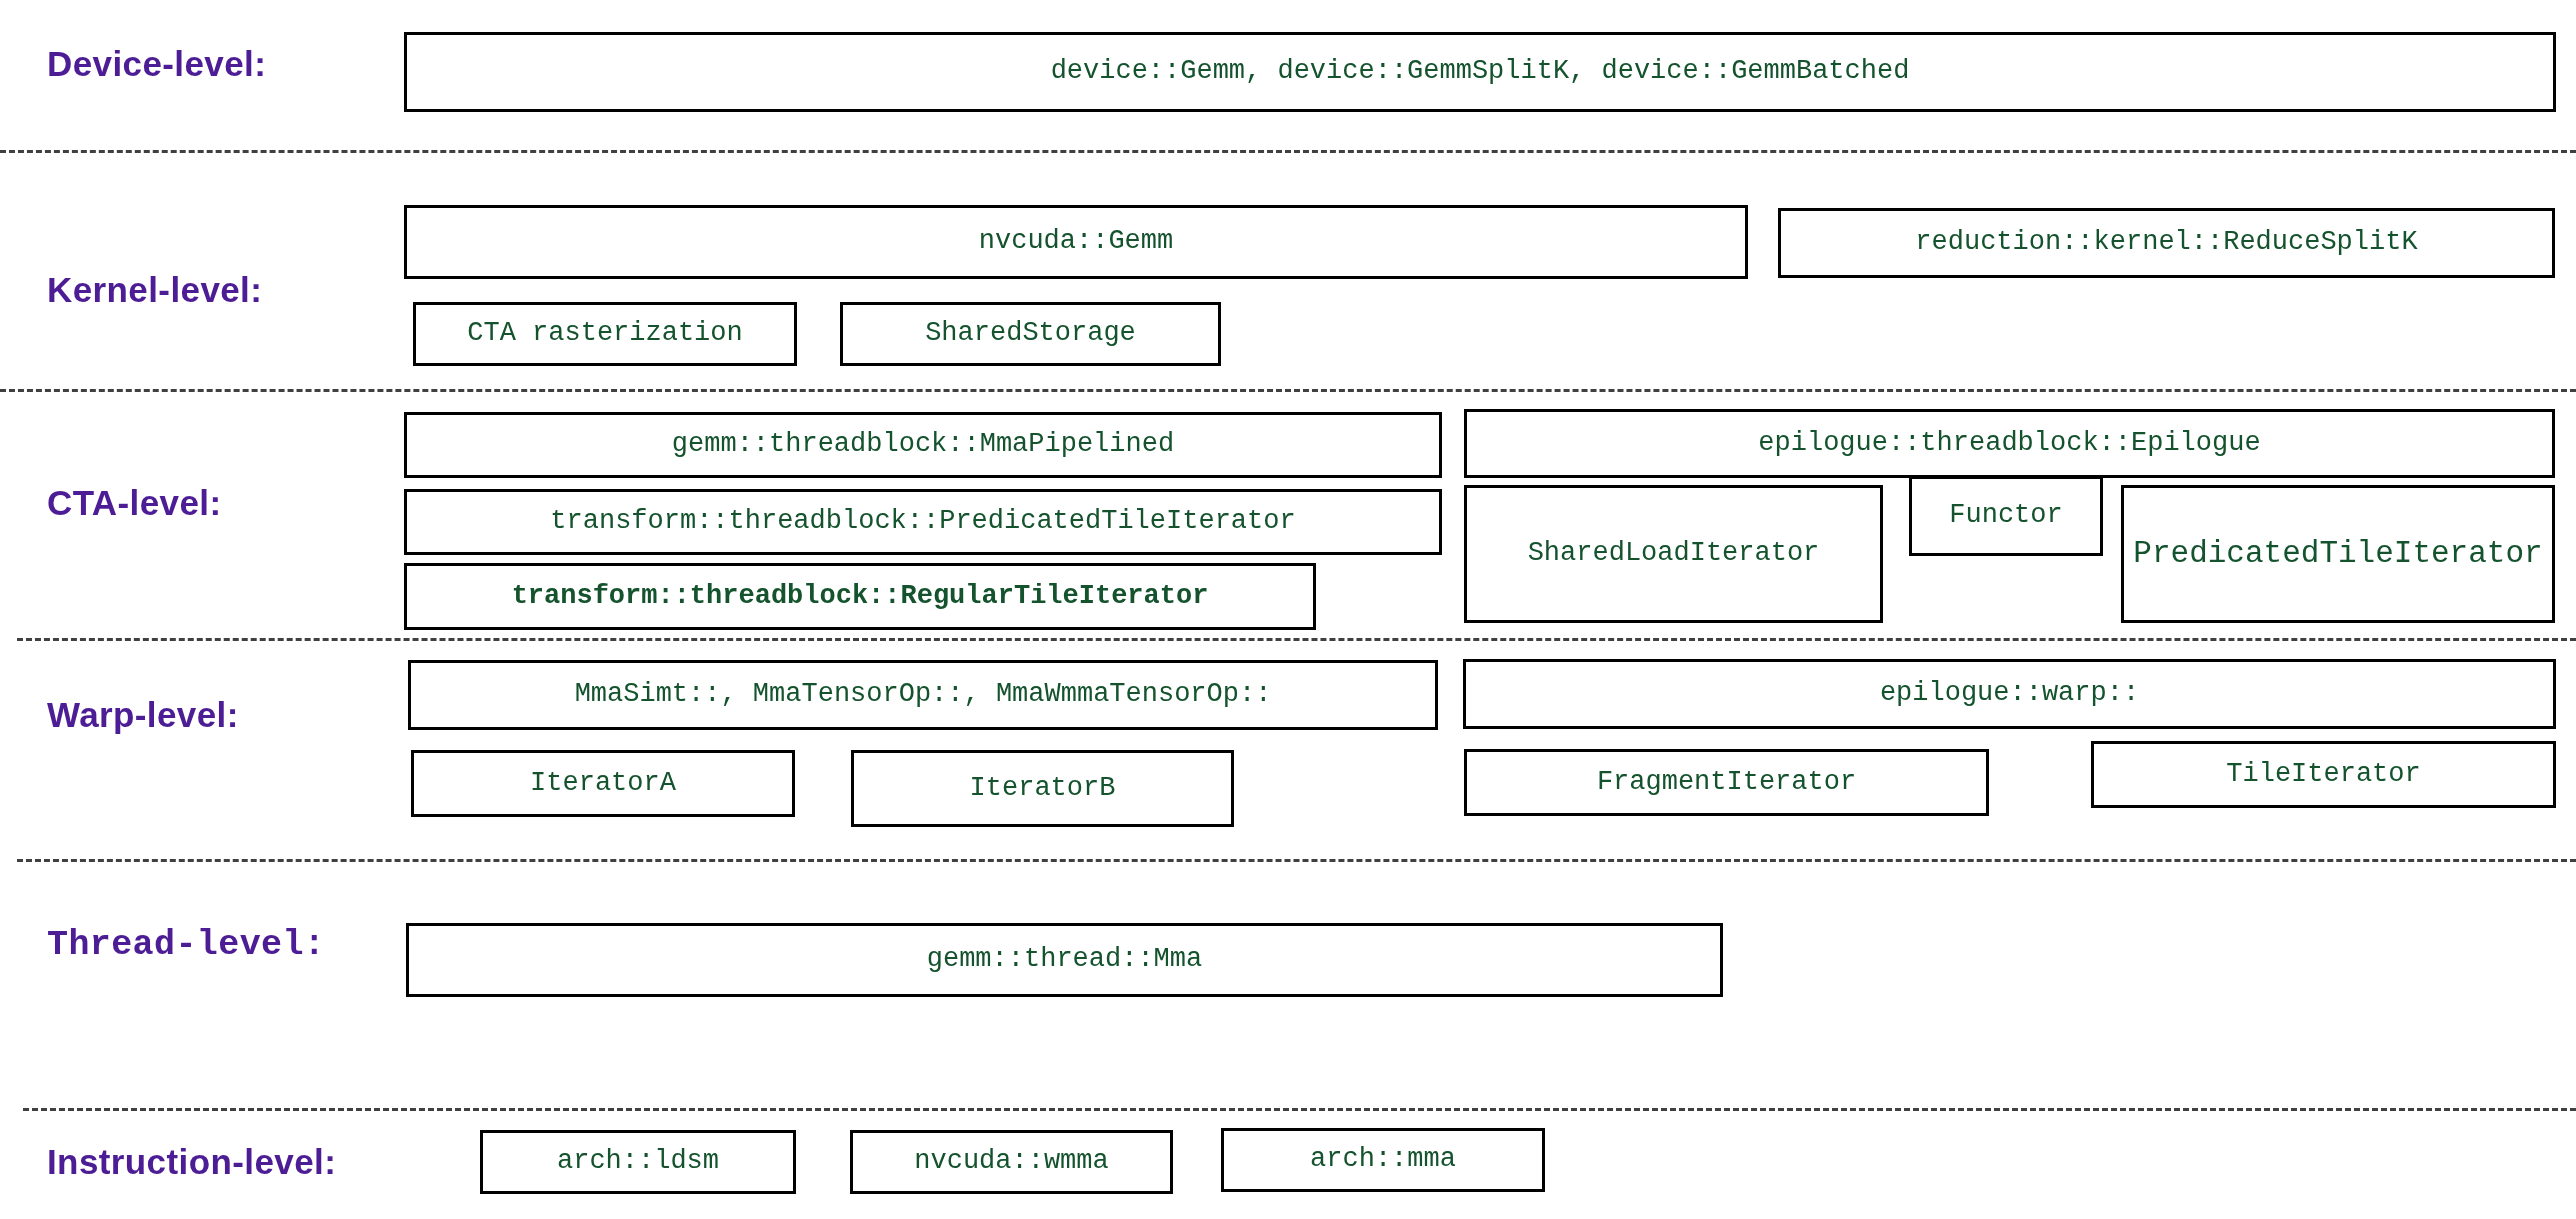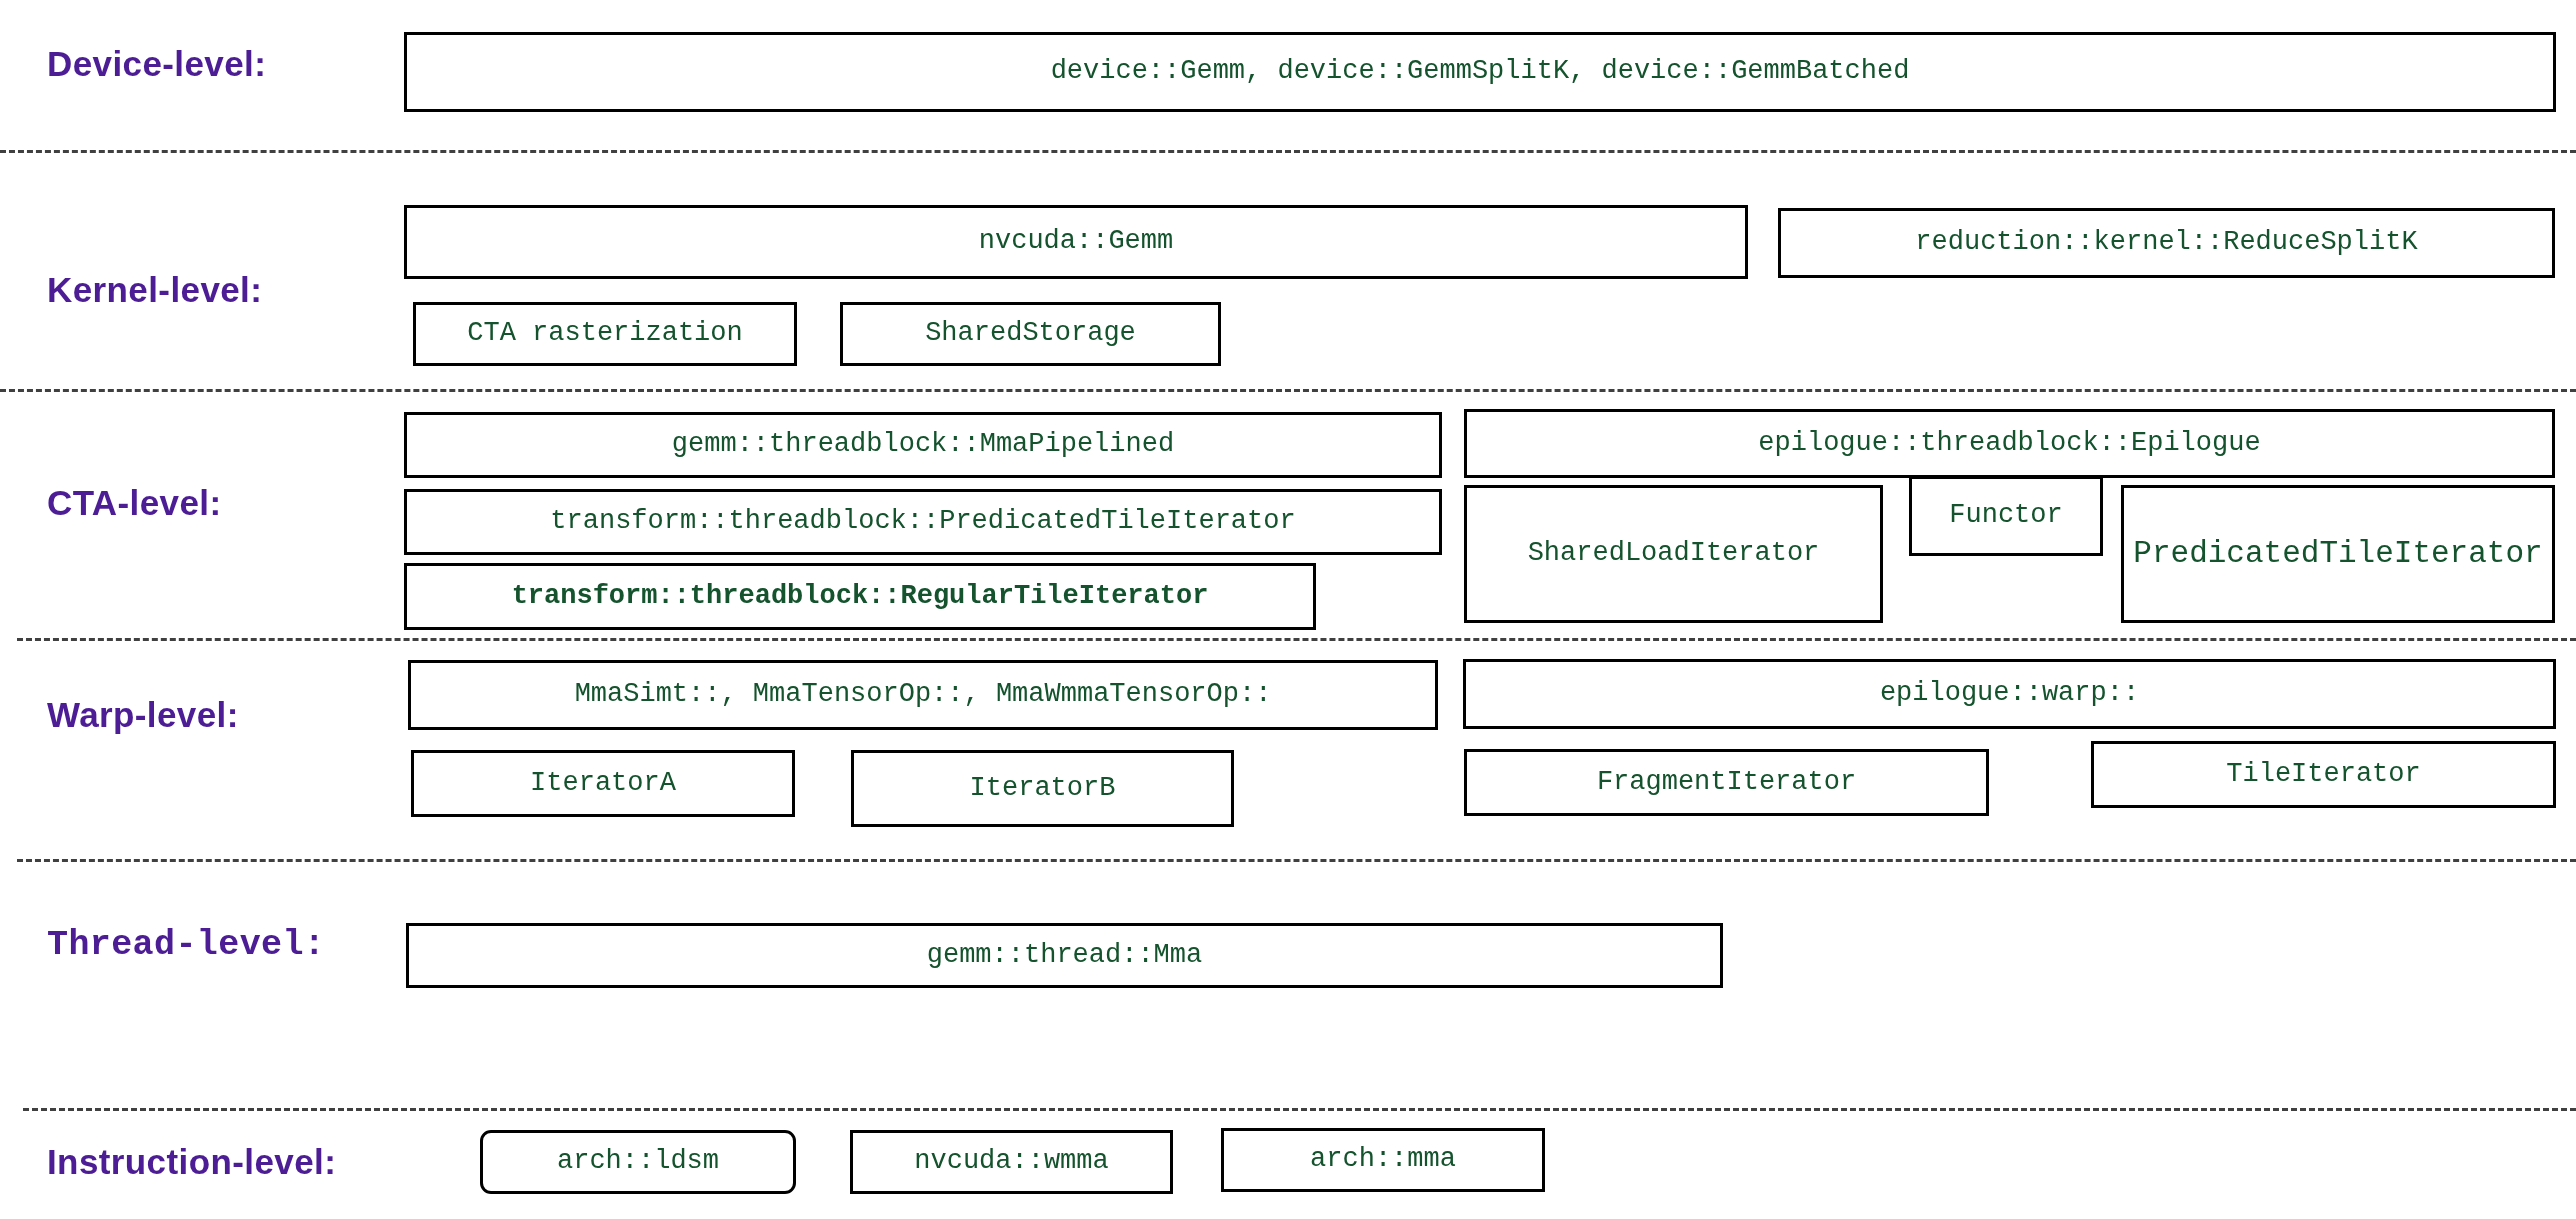--- a/index.html
+++ b/index.html
@@ -137,29 +137,29 @@
   </div>
 
   <div class="node-box" style="left:2091px; top:741px; width:465px; height:67px;">
     <span class="node-label">TileIterator</span>
   </div>
 
   <div class="divider" style="left:17px; top:859px; width:2559px;"></div>
 
   <div class="level-label" style="left:47px; top:928px;font-family:Liberation Mono, monospace;">Thread-level:</div>
 
-  <div class="node-box" style="left:406px; top:923px; width:1317px; height:65px;">
+  <div class="node-box" style="left:406px; top:923px; width:1317px; height:74px;">
     <span class="node-label">gemm::thread::Mma</span>
   </div>
 
   <div class="divider" style="left:23px; top:1108px; width:2553px;"></div>
 
   <div class="level-label" style="left:47px; top:1144px;">Instruction-level:</div>
 
-  <div class="node-box" style="left:480px; top:1130px; width:316px; height:64px;border-radius:11px;">
+  <div class="node-box" style="left:480px; top:1130px; width:316px; height:64px;">
     <span class="node-label">arch::ldsm</span>
   </div>
 
   <div class="node-box" style="left:850px; top:1130px; width:323px; height:64px;">
     <span class="node-label">nvcuda::wmma</span>
   </div>
 
   <div class="node-box" style="left:1221px; top:1128px; width:324px; height:64px;">
     <span class="node-label">arch::mma</span>
   </div>

